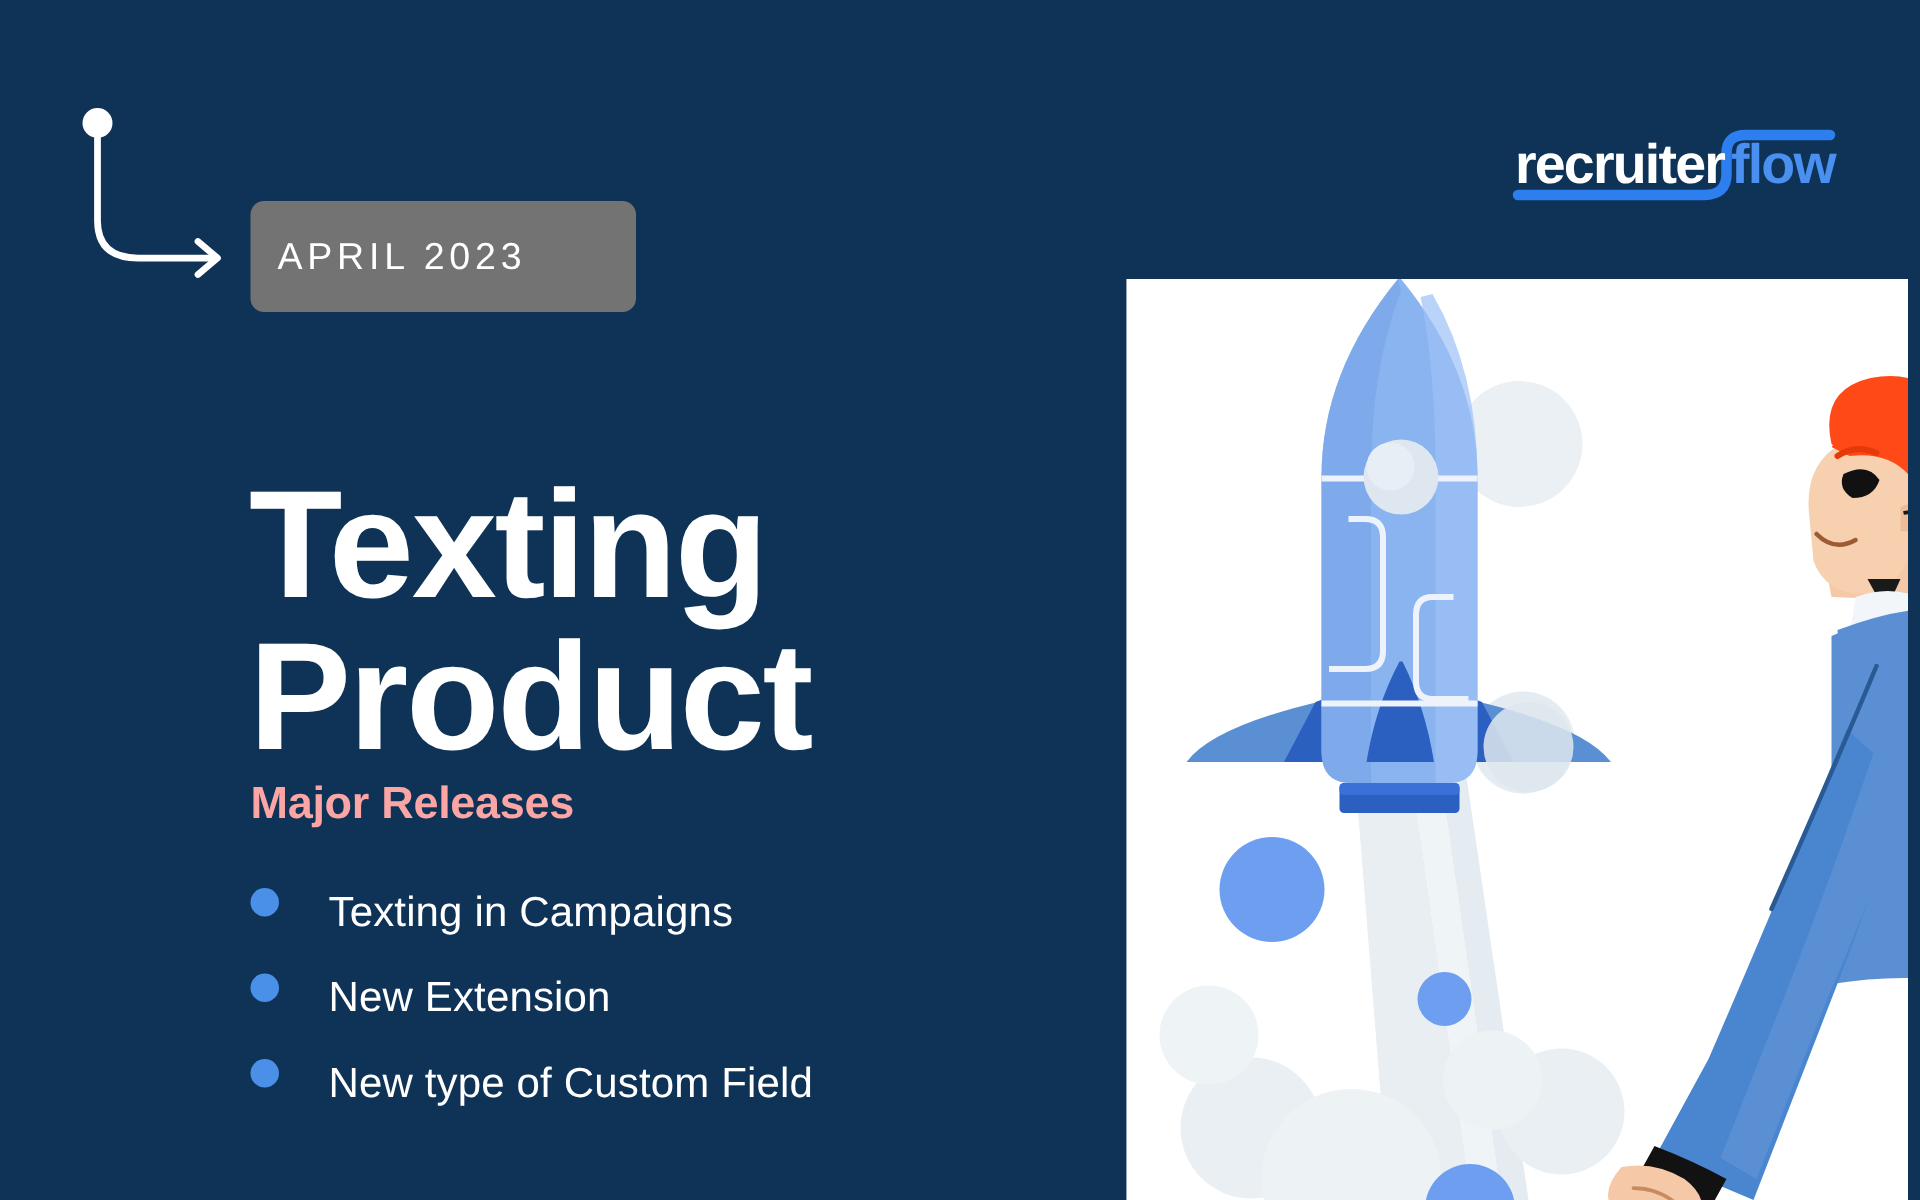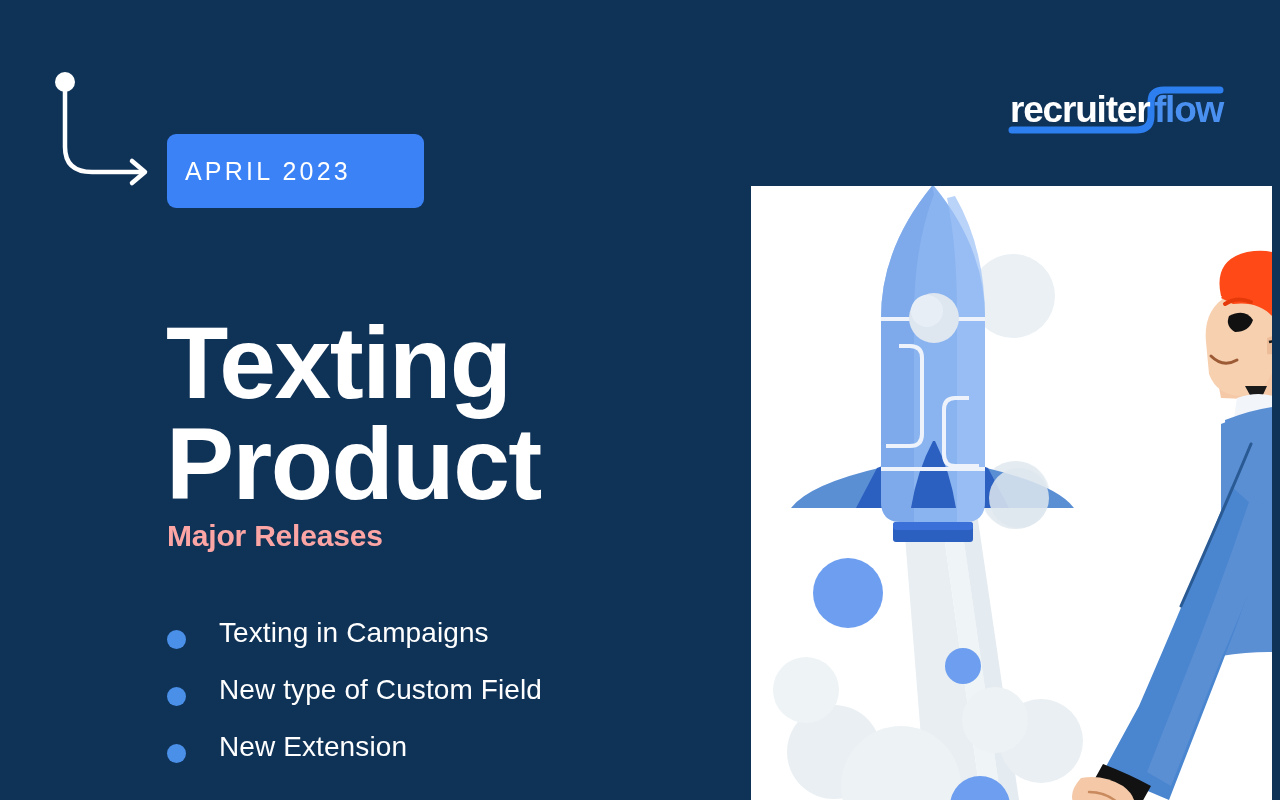--- a/index.html
+++ b/index.html
@@ -40,21 +40,21 @@
     height: 62px;
   }
 
   
   .date-badge {
     position: absolute;
     left: 167px;
     top: 134px;
     width: 257px;
     height: 74px;
-    background: #3b82f6;
+    background: #737373;
     border-radius: 9px;
     display: flex;
     align-items: center;
     justify-content: flex-start;
     box-sizing: border-box;
     padding-left: 18px;
   }
   .date-badge-text {
     color: #ffffff;
     font-size: 25px;
@@ -94,21 +94,21 @@
     position: absolute;
     left: 167px;
     top: 592px;
     width: 520px;
     margin: 0;
     padding: 0;
     list-style: none;
   }
   .bullet-item {
     display: flex;
-    align-items: flex-end;
+    align-items: flex-start;
     height: 57px;
   }
   .bullet-dot {
     width: 19px;
     height: 19px;
     border-radius: 50%;
     background: #4a90e8;
     flex: 0 0 auto;
     margin-right: 33px;
   }
@@ -165,25 +165,25 @@
 
   <div class="subtitle">Major Releases</div>
 
   <ul class="bullets">
     <li class="bullet-item">
       <span class="bullet-dot"></span>
       <span class="bullet-label">Texting in Campaigns</span>
     </li>
     <li class="bullet-item">
       <span class="bullet-dot"></span>
-      <span class="bullet-label">New type of Custom Field</span>
+      <span class="bullet-label">New Extension</span>
     </li>
     <li class="bullet-item">
       <span class="bullet-dot"></span>
-      <span class="bullet-label">New Extension</span>
+      <span class="bullet-label">New type of Custom Field</span>
     </li>
   </ul>
 
   <div class="illustration">
     <svg width="529" height="614" viewBox="0 0 529 614" xmlns="http://www.w3.org/2000/svg">
       <defs>
         <clipPath id="panelClip">
           <rect x="0" y="0" width="529" height="614"></rect>
         </clipPath>
       </defs>

